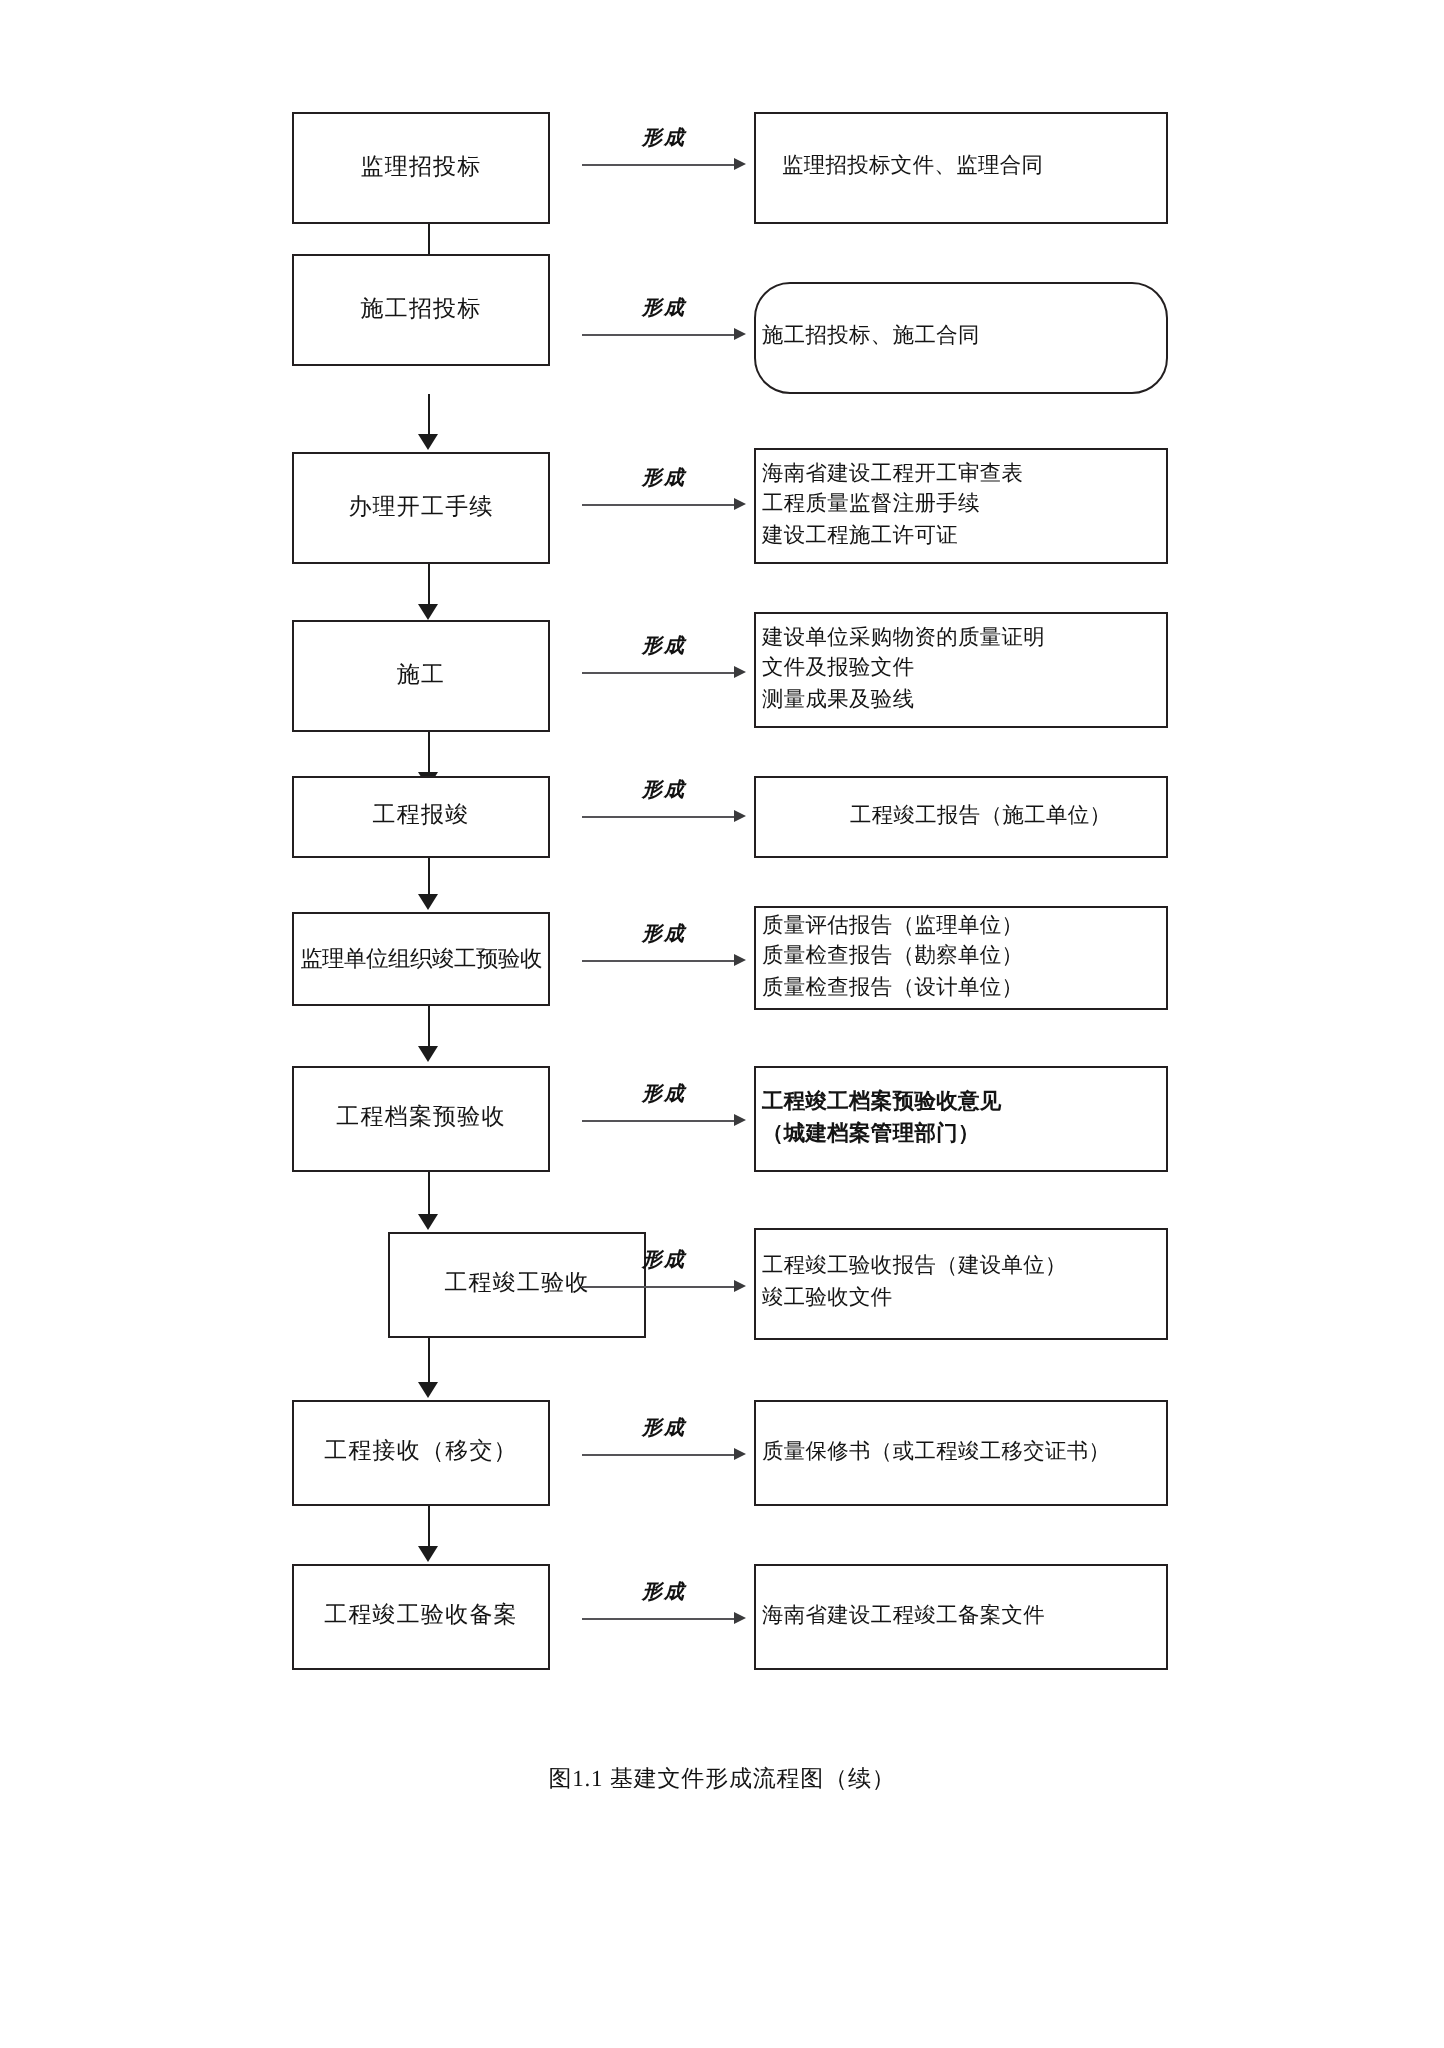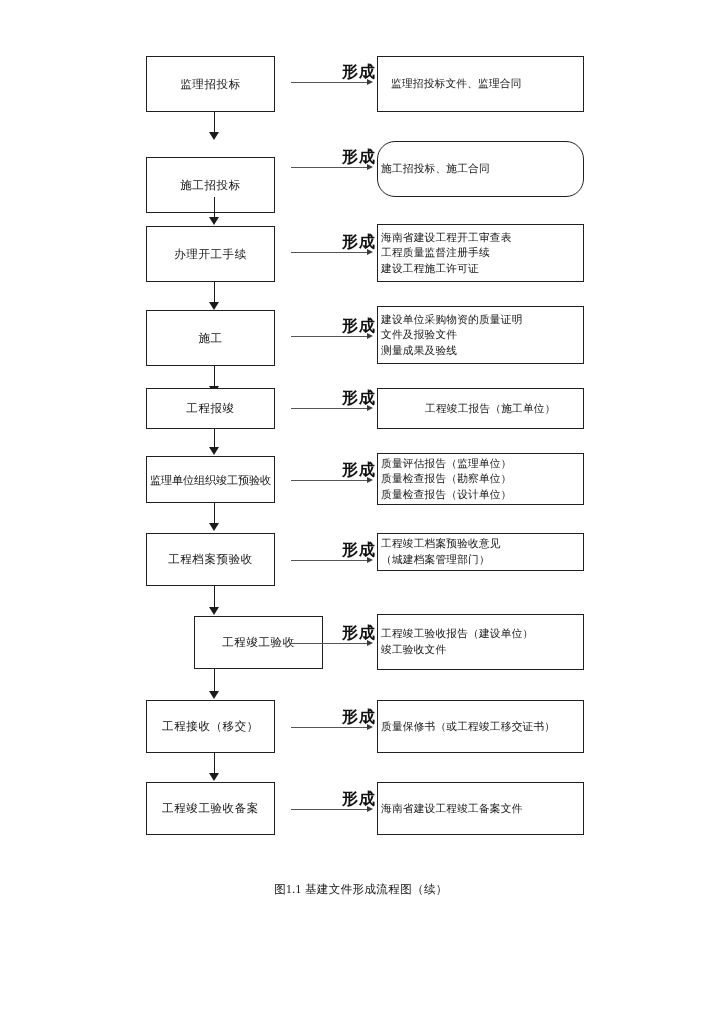--- a/index.html
+++ b/index.html
@@ -88,26 +88,27 @@
     position: absolute;
     left: 288px;
     width: 88px;
     height: 34px;
   }
   .h-conn .h-text {
     position: absolute;
     left: 0;
     top: 0;
     width: 88px;
-    text-align: right;
-    font-size: 16px;
+    text-align: center;
+    font-size: 10px;
     font-weight: bold;
     letter-spacing: 1px;
     color: #111111;
     font-family: "Liberation Serif", "DejaVu Serif", serif;
+    font-style: italic;
   }
   .h-conn .h-line {
     position: absolute;
     left: 3px;
     top: 20px;
     width: 78px;
     height: 1.1px;
     background: #555458;
   }
   .h-conn .h-head {
@@ -180,21 +181,21 @@
         <span class="out-label">监理招投标文件、监理合同</span>
       </div>
 
       <div class="v-conn" style="top:112px; height:29px;">
         <span class="v-line" style="height:21px;"></span>
         <span class="v-head" style="top:20px;"></span>
       </div>
     </div>
 
     <div class="row">
-      <div class="proc-box" style="top:157px; height:56px;">
+      <div class="proc-box" style="top:127px; height:56px;">
         <span class="proc-label">施工招投标</span>
       </div>
 
       <div class="h-conn" style="top:147px;">
         <span class="h-text">形成</span>
         <span class="h-line"></span>
         <span class="h-head"></span>
       </div>
 
       <div class="out-box" style="top:141px; height:56px;border-radius:18px;">
@@ -301,21 +302,21 @@
       <div class="proc-box" style="top:533px; height:53px;">
         <span class="proc-label">工程档案预验收</span>
       </div>
 
       <div class="h-conn" style="top:540px;">
         <span class="h-text">形成</span>
         <span class="h-line"></span>
         <span class="h-head"></span>
       </div>
 
-      <div class="out-box" style="top:533px; height:38px;">
+      <div class="out-box" style="top:533px; height:53px;font-weight:bold;">
         <span class="out-label">工程竣工档案预验收意见
 （城建档案管理部门）</span>
       </div>
 
       <div class="v-conn" style="top:586px; height:30px;">
         <span class="v-line" style="height:22px;"></span>
         <span class="v-head" style="top:21px;"></span>
       </div>
     </div>
 

